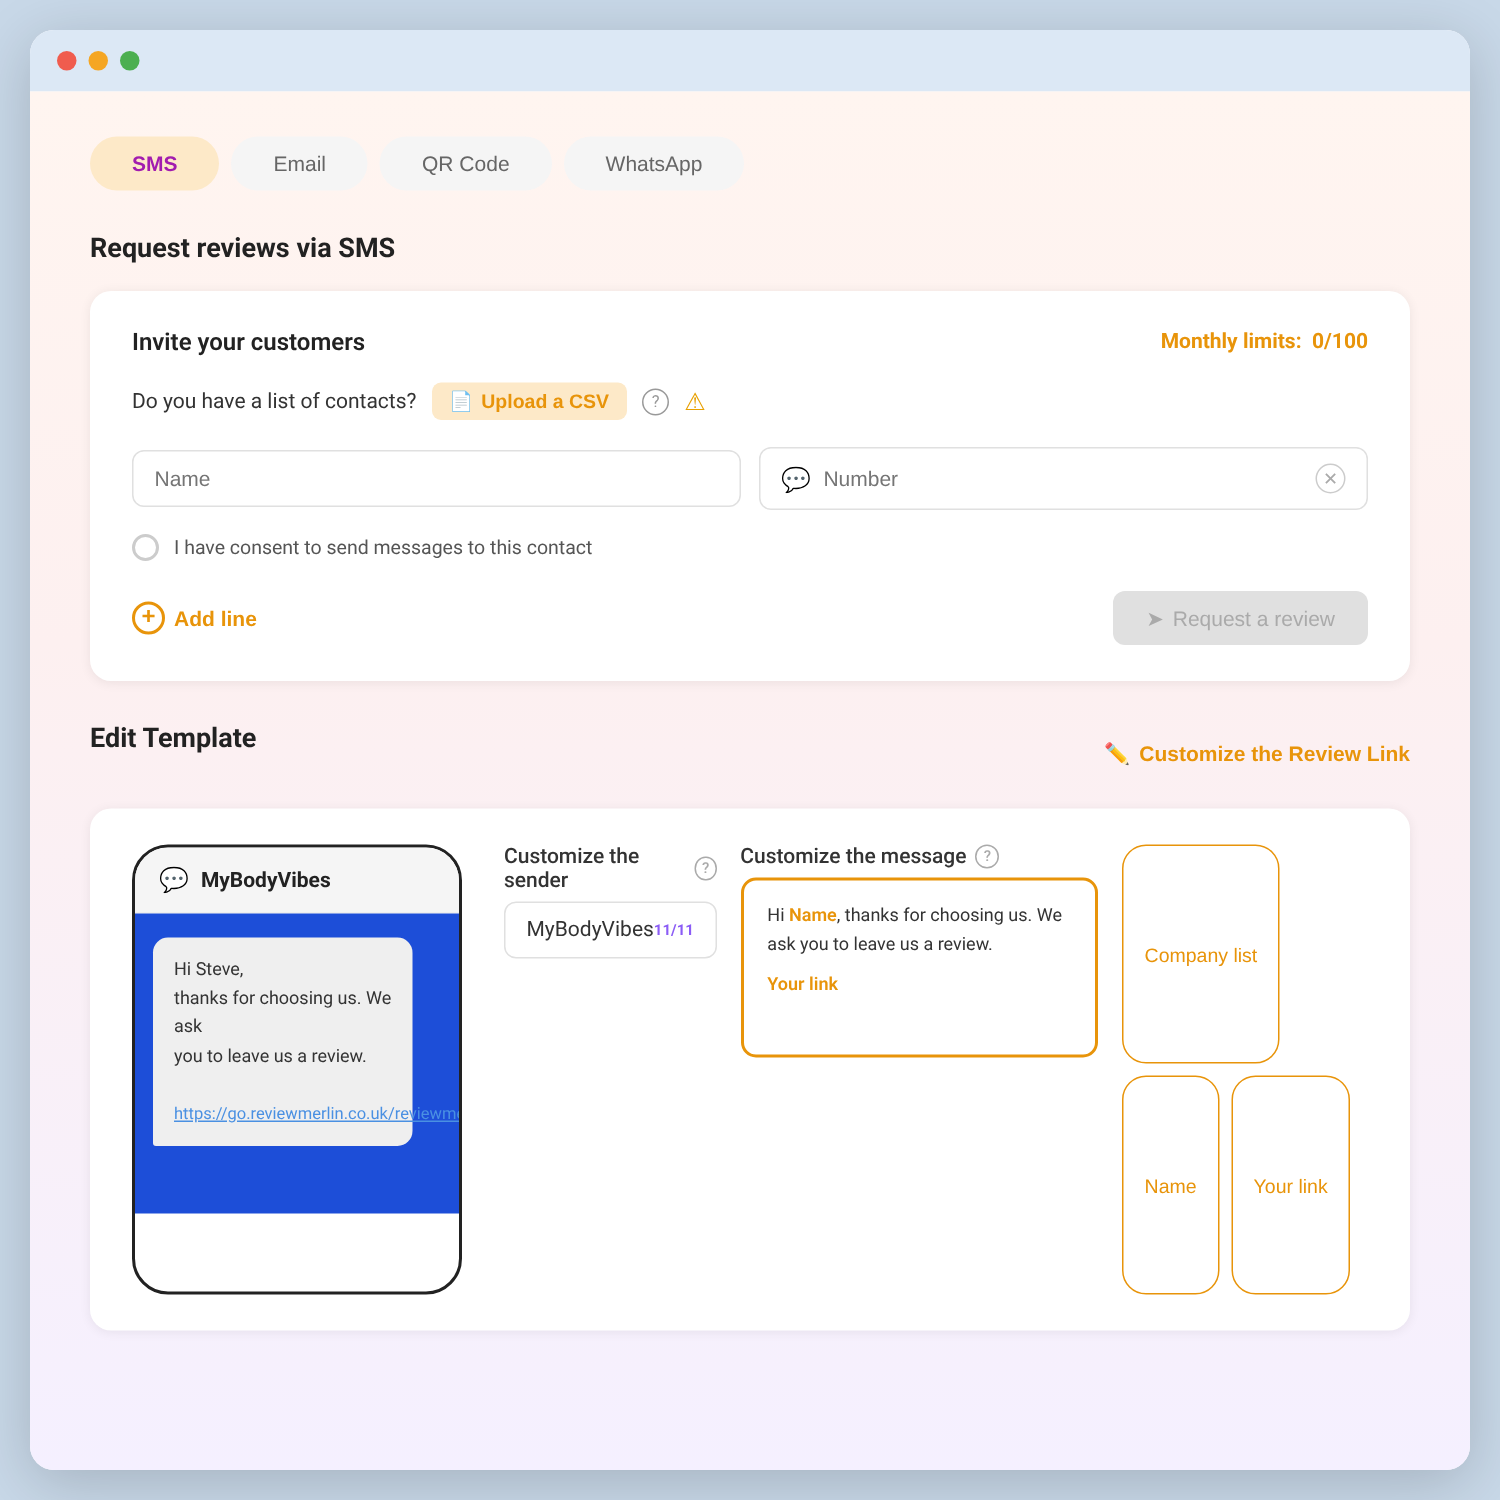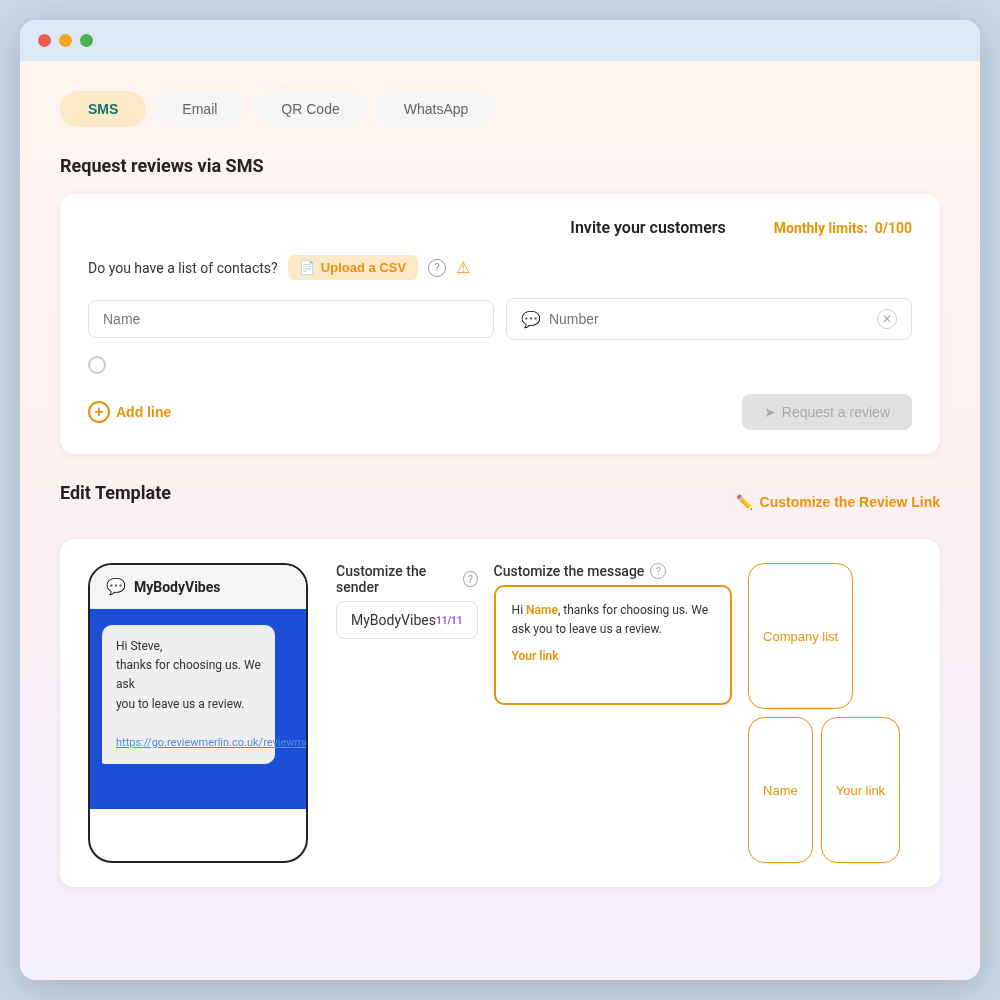--- a/index.html
+++ b/index.html
@@ -54,21 +54,21 @@
       padding: 10px 28px;
       border-radius: 24px;
       border: none;
       cursor: pointer;
       font-size: 14px;
       font-weight: 500;
       background: transparent;
     }
     .tab-active {
       background: #fde9c8;
-      color: #0f766e;
+      color: #a21caf;
       font-weight: 700;
     }
     .tab-inactive {
       background: #f5f5f5;
       color: #666;
     }
     
     .section-title {
       font-size: 18px;
       font-weight: 700;
@@ -78,24 +78,23 @@
     
     .card {
       background: #fff;
       border-radius: 14px;
       padding: 24px 28px;
       margin-bottom: 28px;
       box-shadow: 0 1px 8px rgba(0,0,0,0.07);
     }
     .card-header {
       display: flex;
-      justify-content: flex-end;
+      justify-content: space-between;
       align-items: center;
       margin-bottom: 18px;
-      gap: 48px;
     }
     .card-title {
       font-size: 16px;
       font-weight: 600;
       color: #222;
     }
     .monthly-limits {
       font-size: 14px;
       color: #444;
     }
@@ -436,20 +435,21 @@
         <input class="input-name" type="text" placeholder="Name" style="">
         <div class="input-number-wrap">
           <span class="chat-icon">💬</span>
           <input class="input-number" type="text" placeholder="Number" style="">
           <div class="clear-icon">✕</div>
         </div>
       </div>
 
       <div class="consent-row">
         <div class="consent-checkbox"></div>
+        <label class="consent-label">I have consent to send messages to this contact</label>
       </div>
 
       <div class="bottom-row">
         <button class="add-line-btn">
           <div class="add-line-icon">+</div>
           <span>Add line</span>
         </button>
         <button class="request-btn">
           <span>➤</span>
           <span>Request a review</span>

